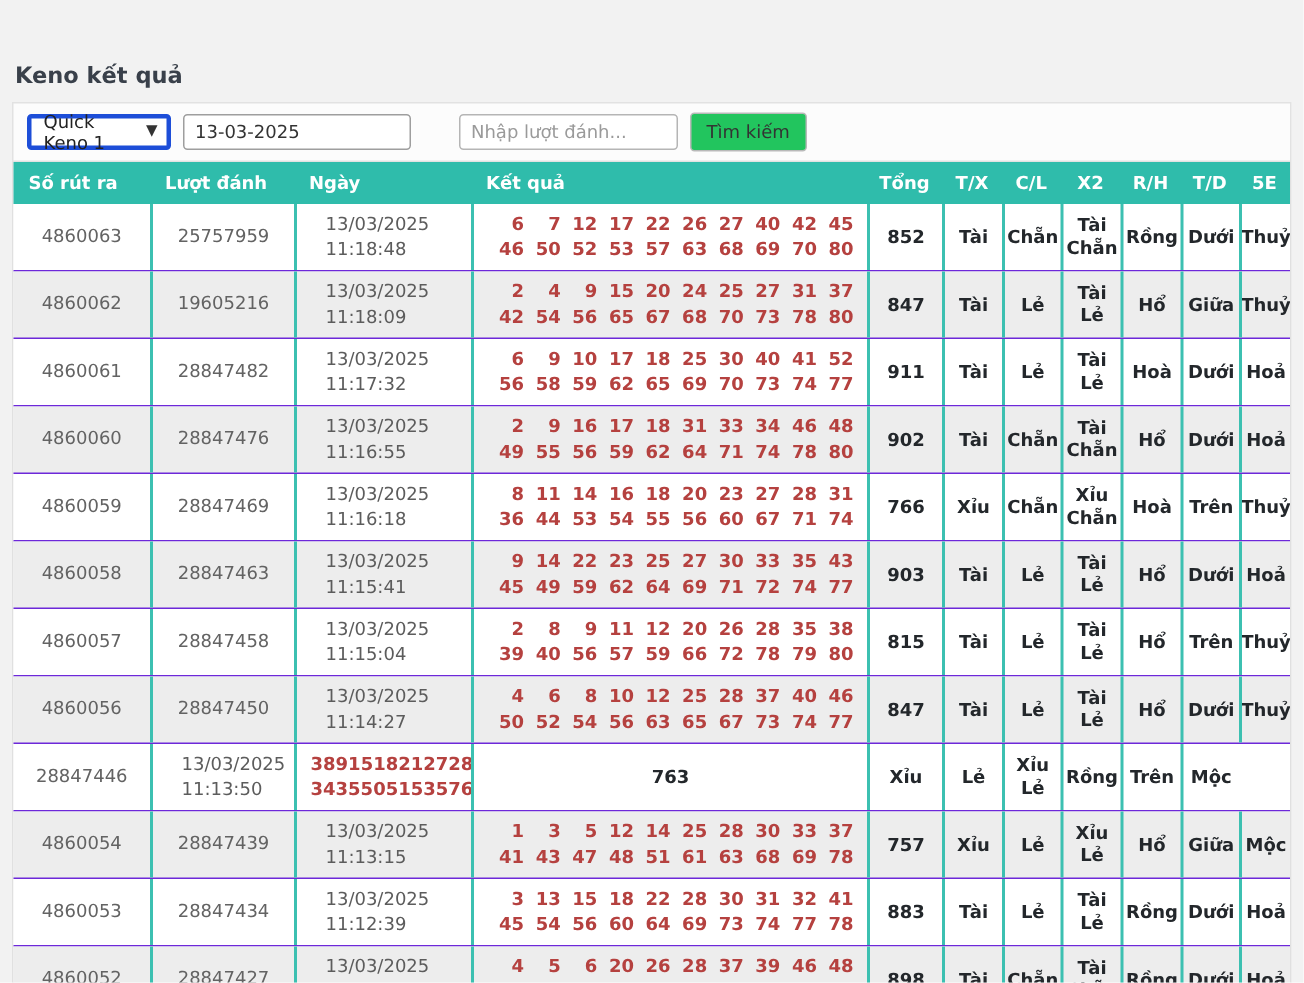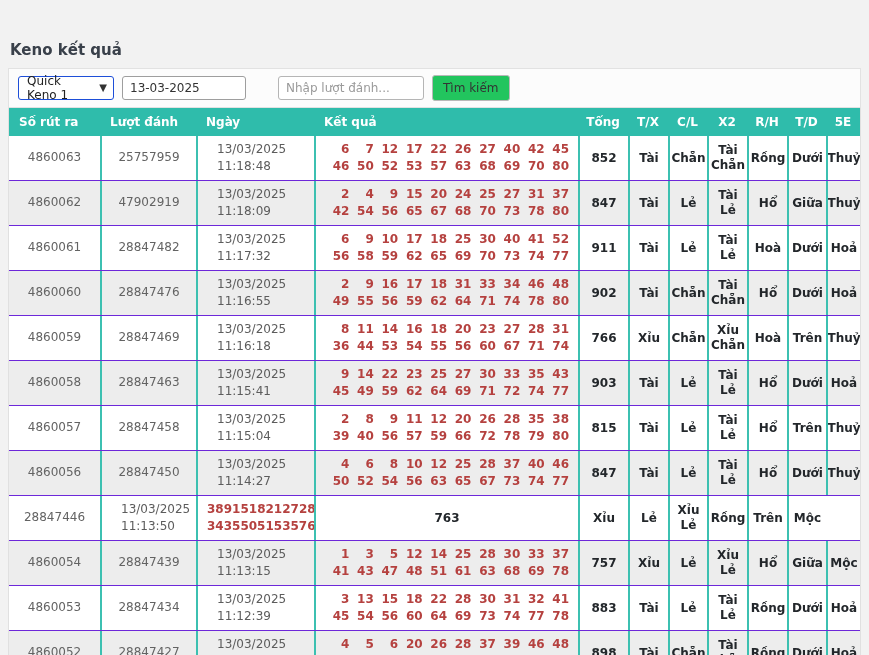--- a/index.html
+++ b/index.html
@@ -25,42 +25,42 @@
     padding:7px 9px;
     display:flex;
     align-items:center;
     gap:8px;
     height:40px;
   }
   .select-box{
     display:flex; align-items:center; justify-content:space-between;
     gap:6px;
     background:#fff;
-    border:1px solid #1d4ed8;
+    border:3px solid #1d4ed8;
     border-radius:3px;
     padding:3px 6px 3px 8px;
     font-size:12px;
     color:#222;
     width:96px;
     height:24px;
     cursor:pointer;
   }
   .select-box .chev{ font-size:10px; color:#333; line-height:1; }
   .txt-input{
     height:24px;
     border:1px solid #9e9e9e;
     border-radius:3px;
     padding:0 7px;
     font-size:12px;
     font-family:inherit;
     color:#333;
     background:#fff;
   }
   .txt-input::placeholder{ color:#9a9a9a; }
-  .date-input{ width:124px; }
+  .date-input{ width:152px; }
   .bet-input{ width:146px; border-color:#b5b5b5;margin-left:24px; }
   .search-btn{
     height:26px;
     background:#22c55e;
     border:1px solid #b9b9b9;
     border-radius:3px;
     padding:0 10px;
     font-size:12px;
     font-family:inherit;
     color:#333;
@@ -195,21 +195,21 @@
           <div class="td val">852</div>
           <div class="td val">Tài</div>
           <div class="td val">Chẵn</div>
           <div class="td val">Tài Chẵn</div>
           <div class="td val">Rồng</div>
           <div class="td val">Dưới</div>
           <div class="td val">Thuỷ</div>
         </div>
         <div class="tr">
           <div class="td ">4860062</div>
-          <div class="td ">47902919</div>
+          <div class="td ">19605216</div>
           <div class="td date-cell">
             <div>13/03/2025</div>
             <div>11:18:09</div>
           </div>
           <div class="td num-cell">
             <div class="numline">
               <span>2</span>
               <span>4</span>
               <span>9</span>
               <span>15</span>

